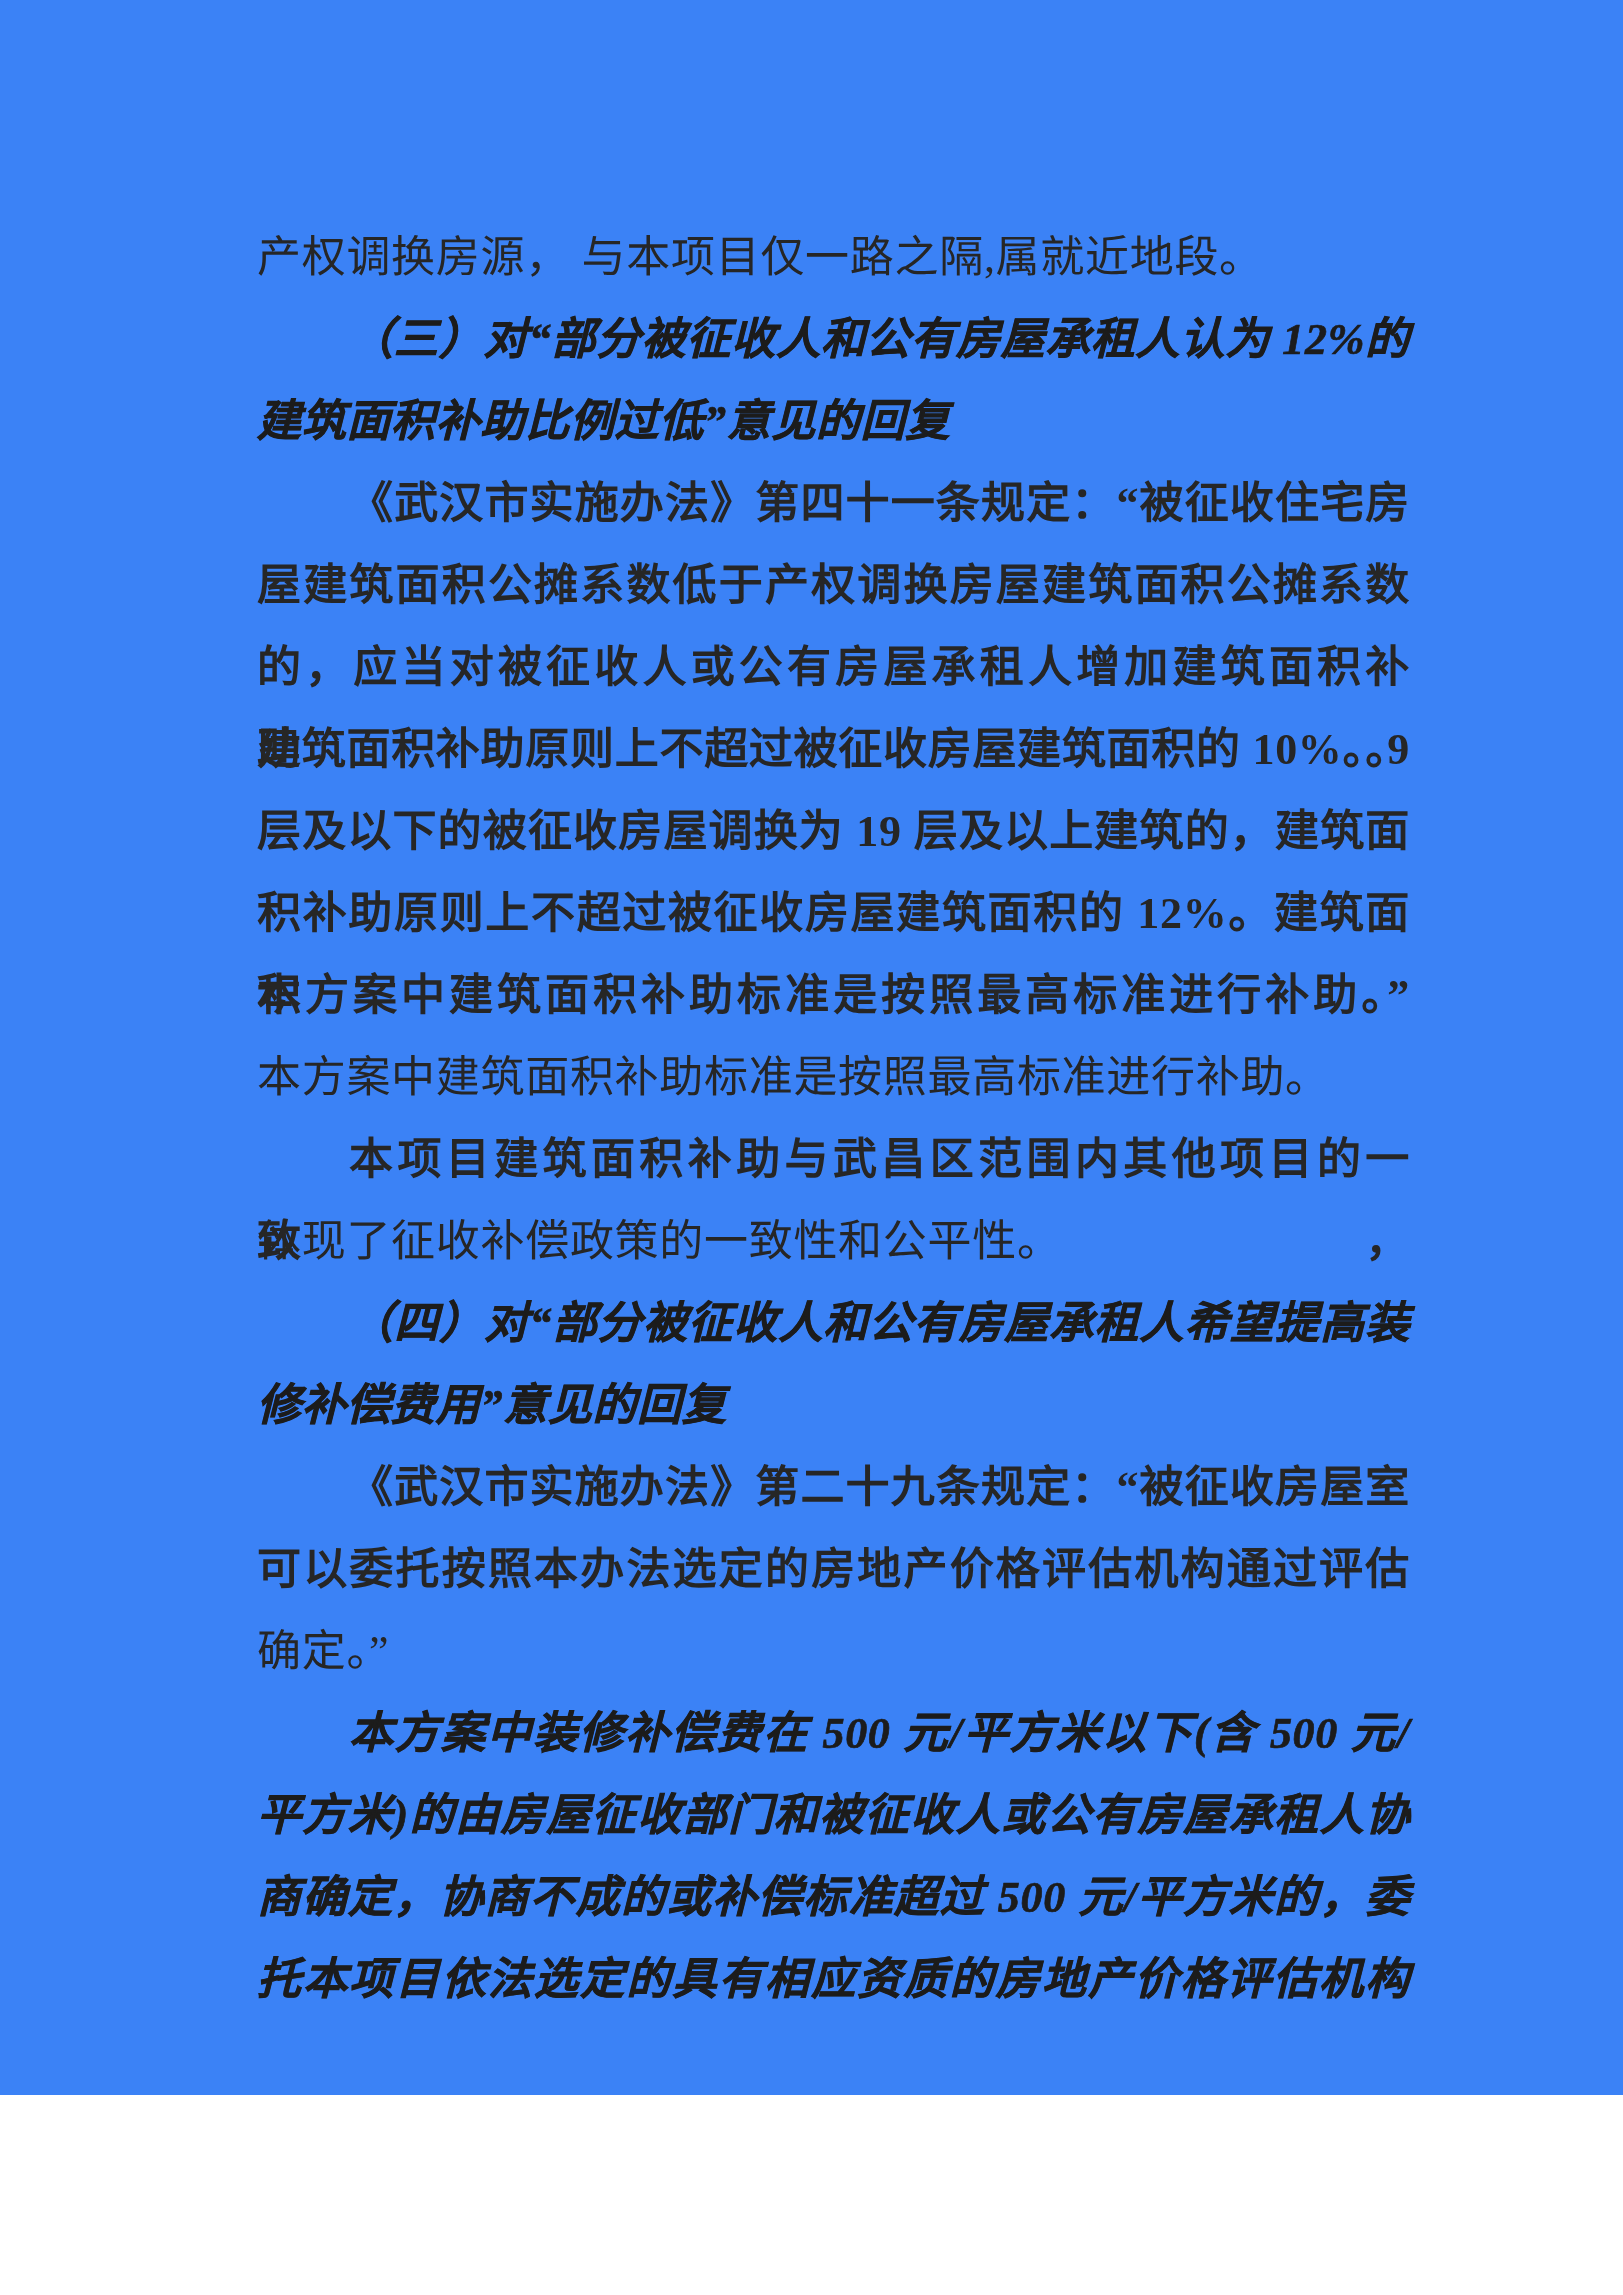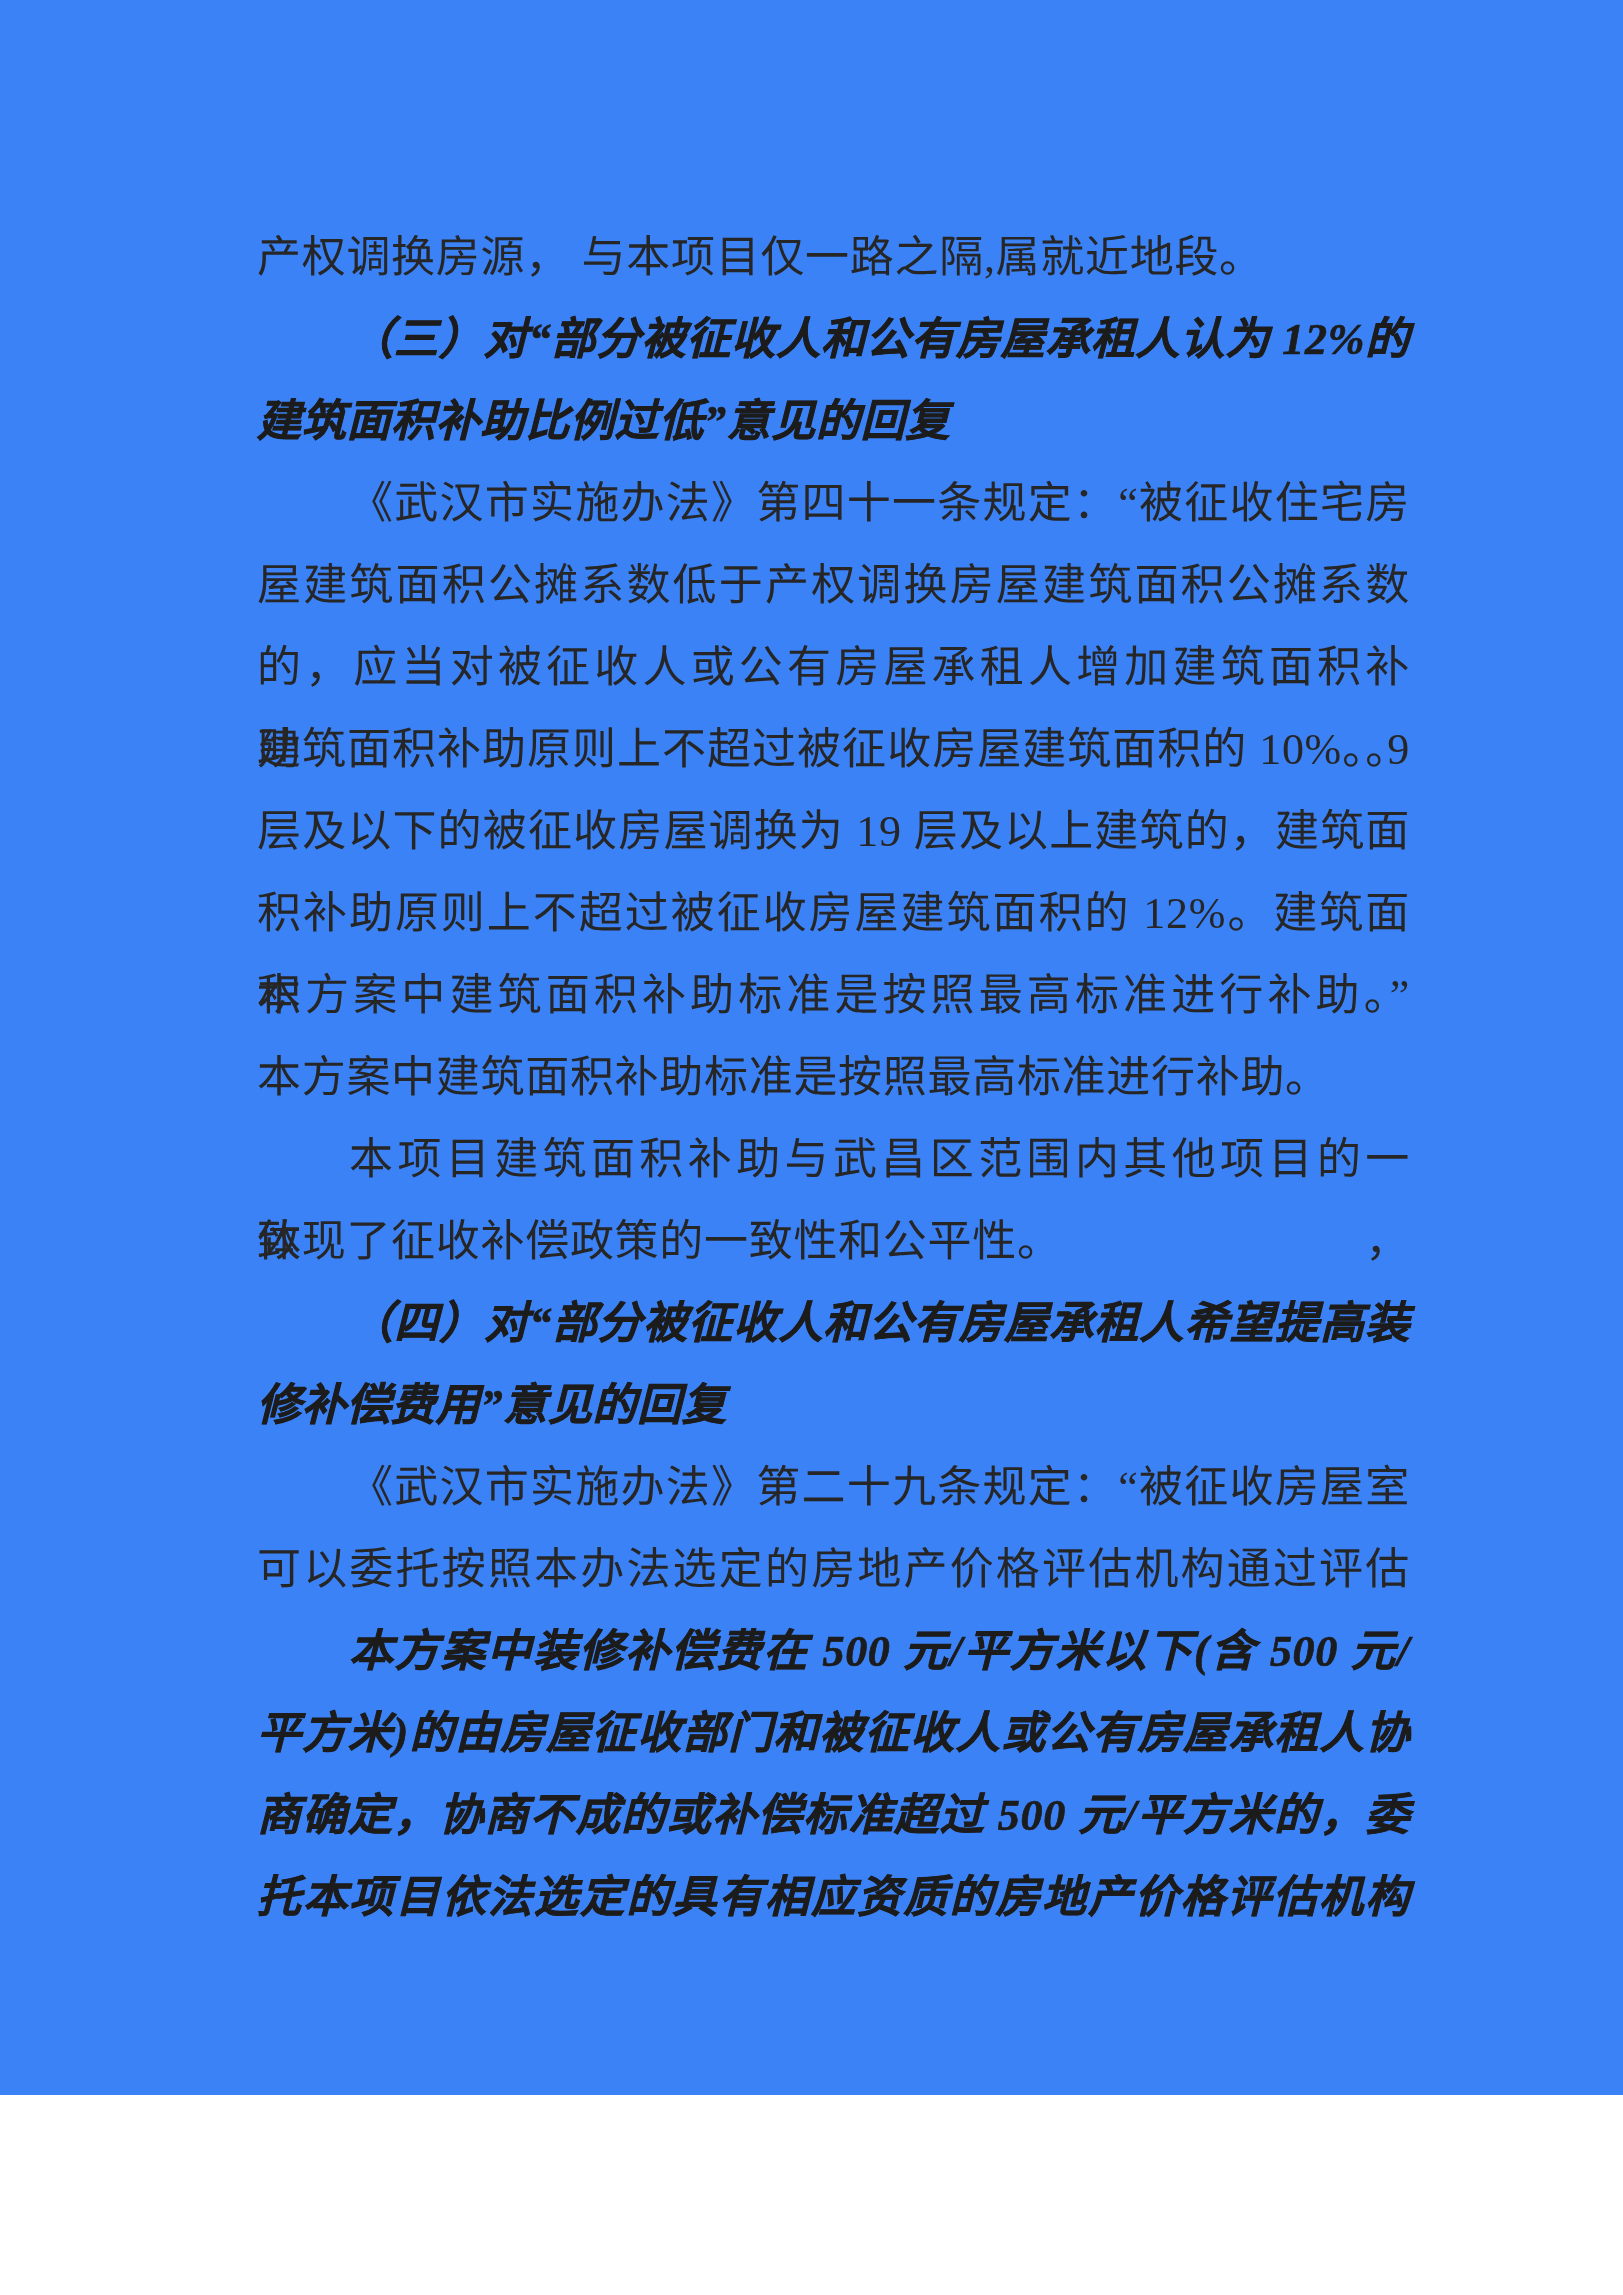--- a/index.html
+++ b/index.html
@@ -28,20 +28,21 @@
     font-size: 44px;
     color: #262626;
     letter-spacing: 0.7px;
     white-space: normal;
     text-align: left;
   }
   .justify {
     text-align: justify;
     text-align-last: justify;
     text-justify: inter-character;
+    font-weight: bold;
   }
   .indent {
     text-indent: 92px;
   }
   .heading, .bold {
     font-weight: bold;
     color: #1c1c1c;
     font-style: italic;
     -webkit-text-stroke: 0.7px #1c1c1c;
   }
@@ -85,20 +86,21 @@
     <div class="line justify">层及以下的被征收房屋调换为 19 层及以上建筑的，建筑面</div>
     <div class="line justify">积补助原则上不超过被征收房屋建筑面积的 12%。建筑面积</div>
     <div class="line justify">本方案中建筑面积补助标准是按照最高标准进行补助。”</div>
     <div class="line">本方案中建筑面积补助标准是按照最高标准进行补助。</div>
     <div class="line indent justify">本项目建筑面积补助与武昌区范围内其他项目的一致，</div>
     <div class="line">体现了征收补偿政策的一致性和公平性。</div>
     <div class="line heading indent justify">（四）对“部分被征收人和公有房屋承租人希望提高装</div>
     <div class="line heading">修补偿费用”意见的回复</div>
     <div class="line indent justify">《武汉市实施办法》第二十九条规定：“被征收房屋室</div>
     <div class="line justify">可以委托按照本办法选定的房地产价格评估机构通过评估</div>
+    <div class="line">确定。”</div>
     <div class="line bold indent justify">本方案中装修补偿费在 500 元/平方米以下(含 500 元/</div>
     <div class="line bold justify">平方米)的由房屋征收部门和被征收人或公有房屋承租人协</div>
     <div class="line bold justify">商确定，协商不成的或补偿标准超过 500 元/平方米的，委</div>
     <div class="line bold justify">托本项目依法选定的具有相应资质的房地产价格评估机构</div>
   </main>
 
   <div class="page-number">4</div>
 
   <div class="cutoff-line"></div>
 

